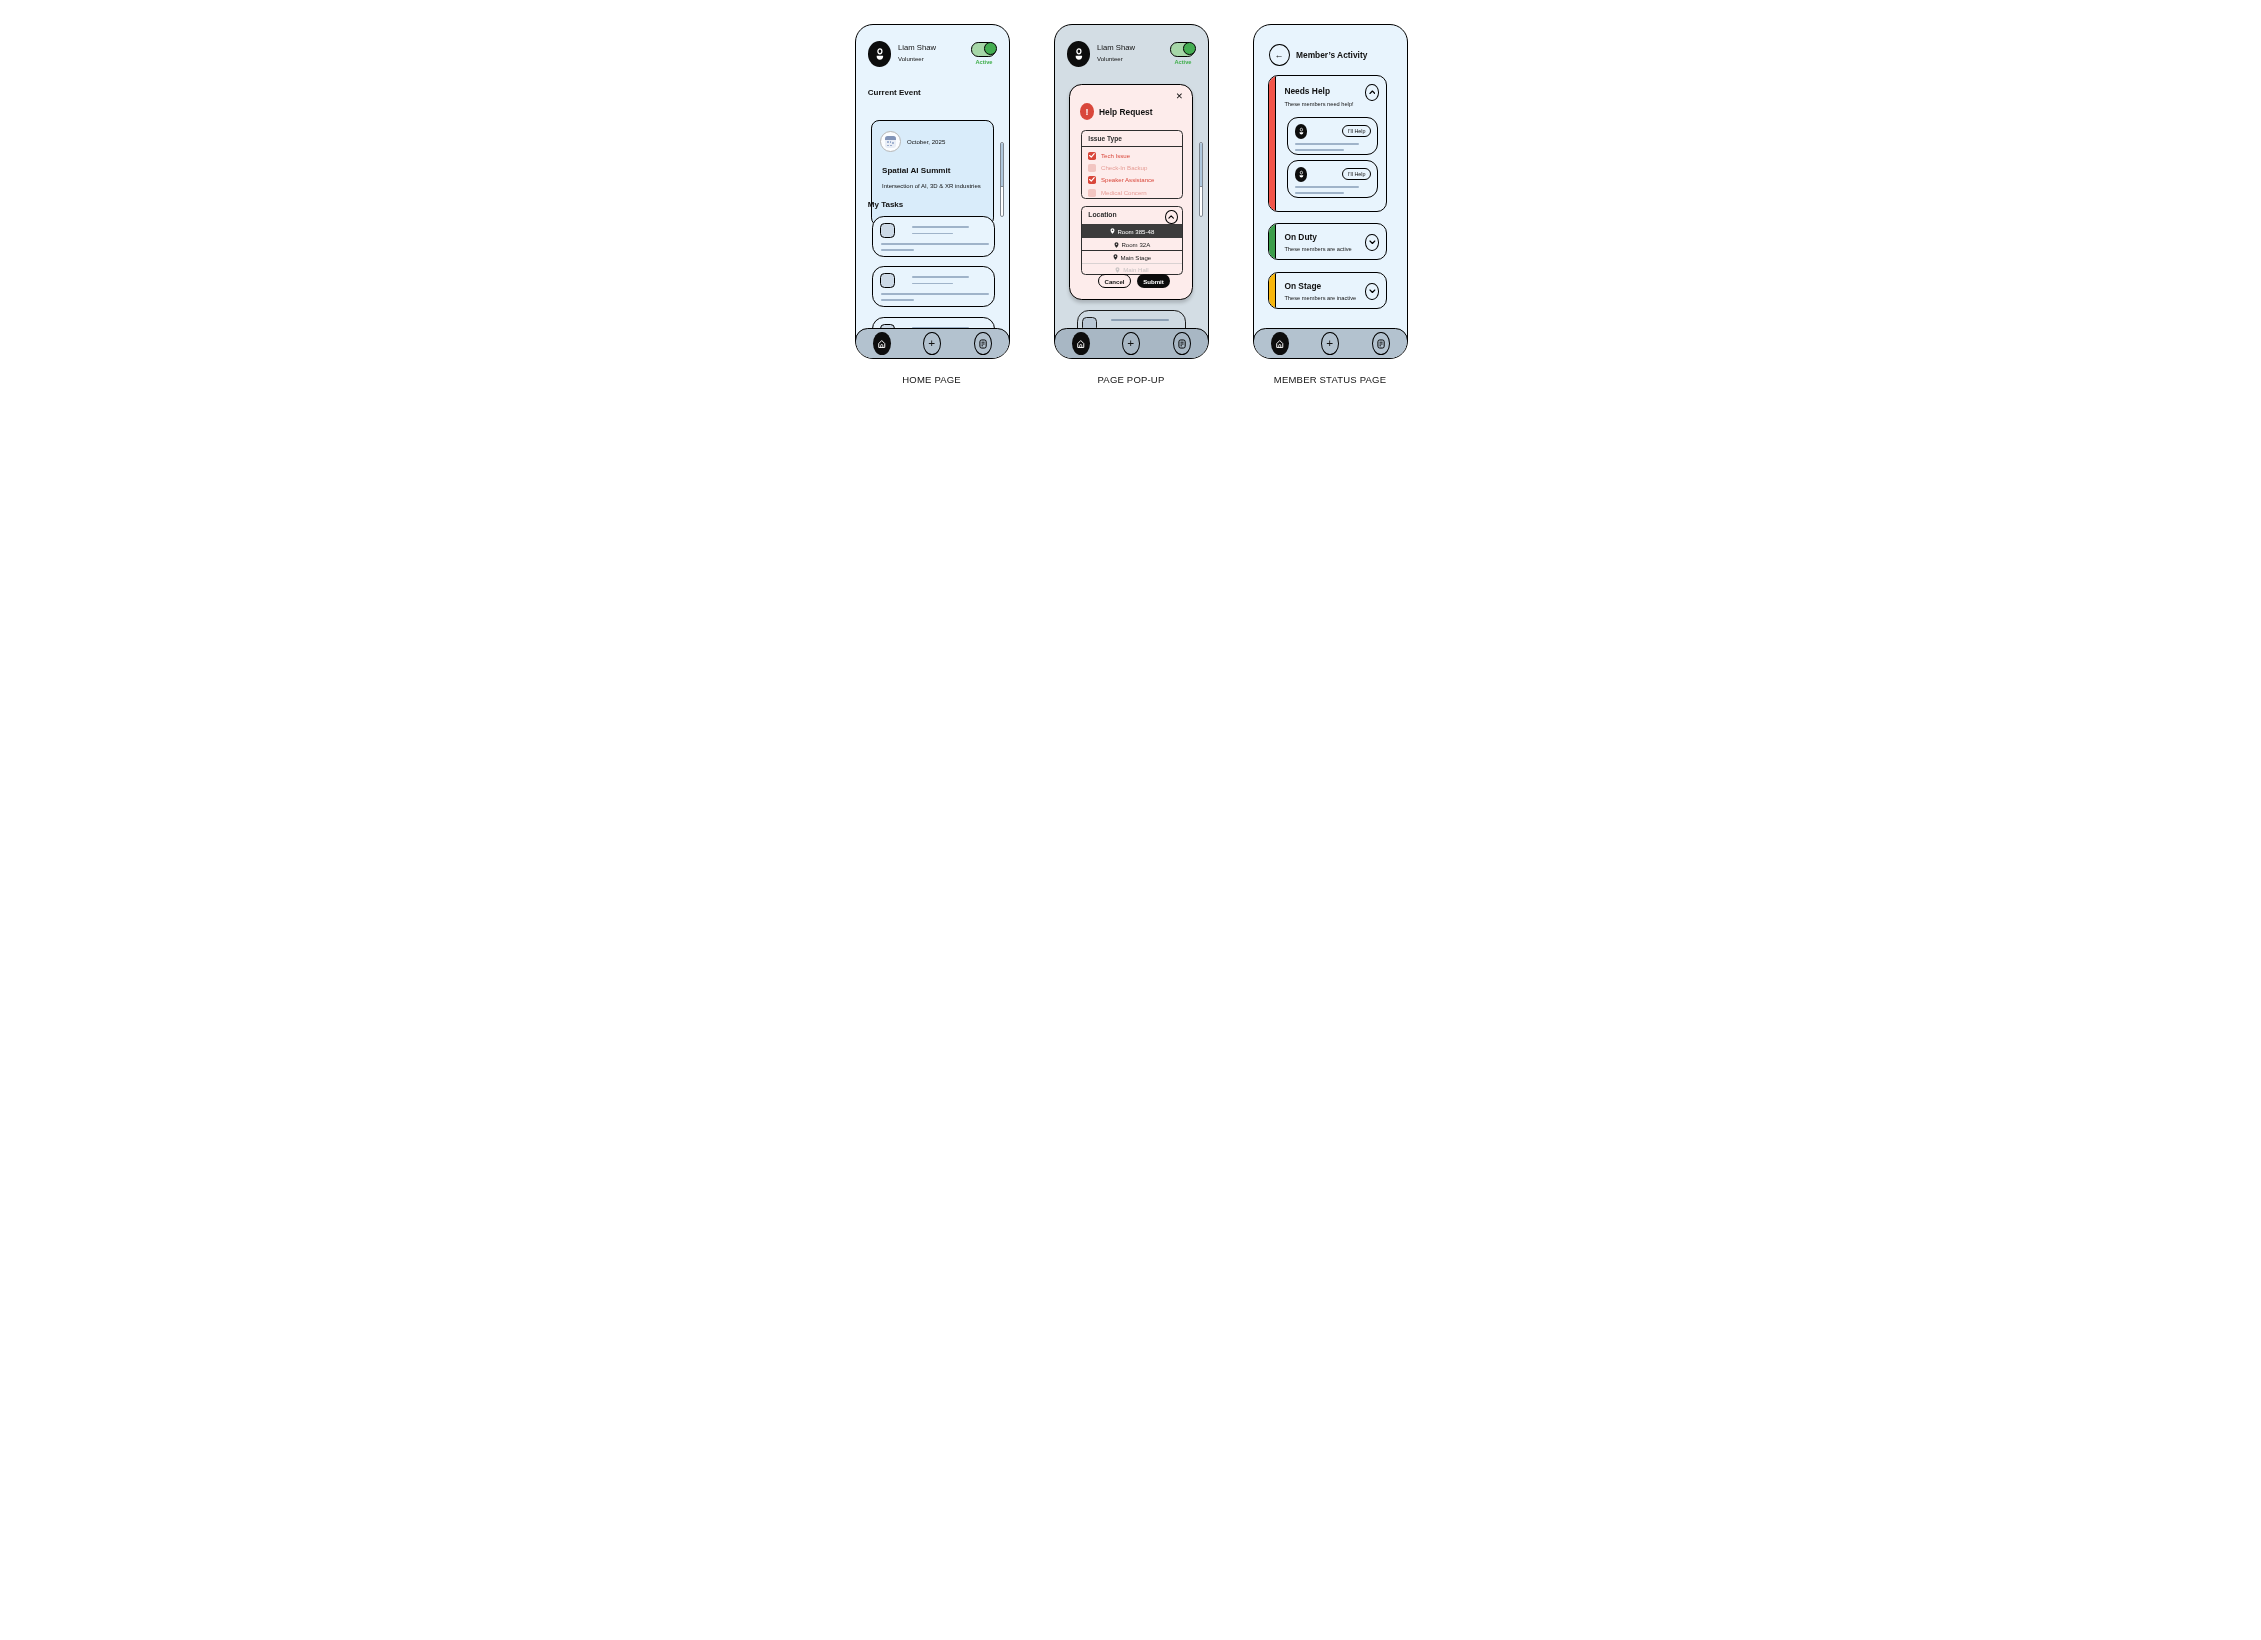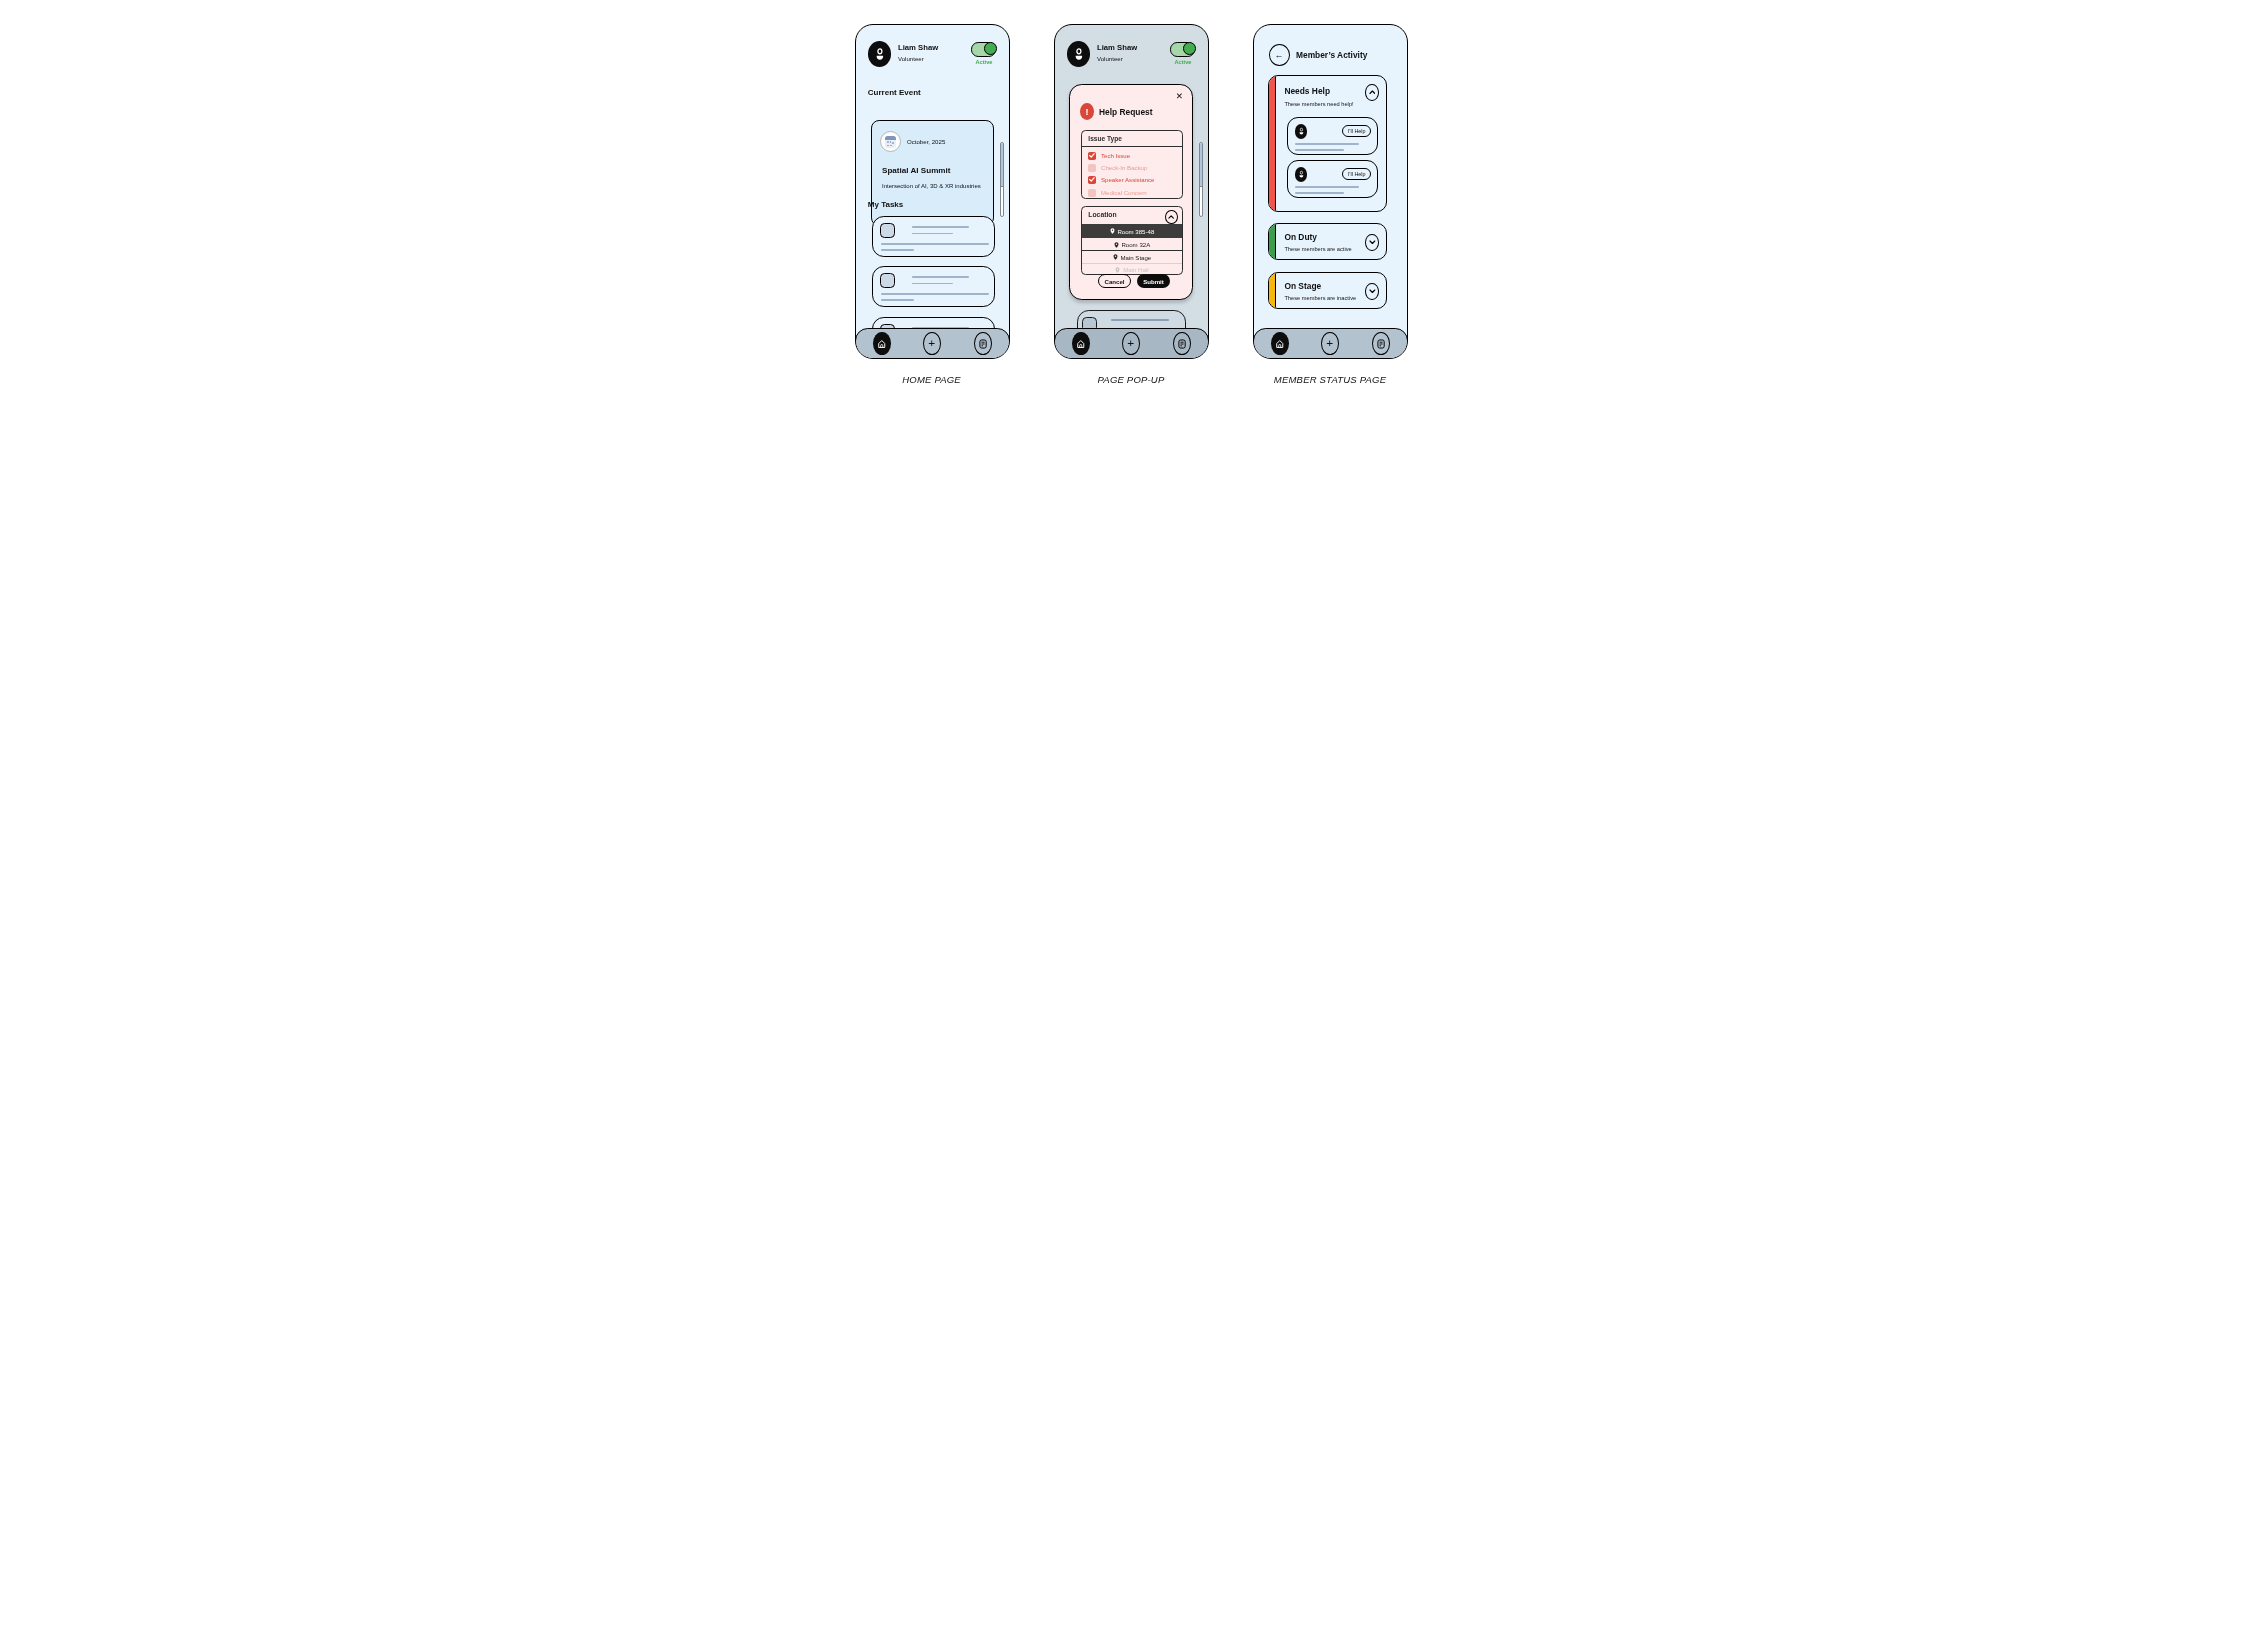--- a/index.html
+++ b/index.html
@@ -6,21 +6,21 @@
   .canvas{position:relative;width:597px;height:410px;margin:0 auto;background:#fff;
           font-family:"Liberation Sans","DejaVu Sans",sans-serif;color:#111;}
   .phone{position:absolute;top:24.4px;width:153px;height:333px;border:1.4px solid #000;
          border-radius:18px;overflow:hidden;background:var(--phone-bg,#e8f4fd);}
   #phone1,#phone3{background:#e8f4fd;}
   #phone2{background:#d3dde4;}
 
   
   .hdr-avatar{position:absolute;left:11.8px;top:15.4px;width:23.5px;height:26px;border-radius:50%;
               background:#0d0d0d;display:flex;align-items:center;justify-content:center;}
-  .hdr-name{position:absolute;left:42px;top:18px;font-size:7.7px;font-weight:bold;}
+  .hdr-name{position:absolute;left:42px;top:18px;font-size:7.7px;font-weight:normal;}
   .hdr-role{position:absolute;left:42px;top:30px;font-size:6.1px;}
   .toggle{position:absolute;right:12.7px;top:17px;width:23.5px;height:12.7px;border:1.4px solid #000;
           border-radius:7.2px;background:#a6d7a8;}
   .toggle .knob{position:absolute;right:-1.4px;top:-1.4px;width:12.7px;height:12.7px;border:1.4px solid #000;
           border-radius:50%;background:#44ad52;box-sizing:border-box;}
   .active-label{position:absolute;right:9px;top:34px;width:32px;text-align:center;
           font-size:5.7px;font-weight:bold;color:#3fae4a;}
 
   
   .sec-heading{position:absolute;left:11.8px;font-size:8px;font-weight:bold;}
@@ -111,21 +111,21 @@
   .chev-ellipse svg{transition:none;}
   .chev-ellipse.down svg{transform:rotate(180deg);}
   .member-card{position:absolute;left:17.6px;width:91px;height:38px;border:1.4px solid #000;
         border-radius:11px;background:#e8f4fd;box-sizing:border-box;}
   .member-card .mv{position:absolute;left:7.2px;top:5.4px;width:12.7px;height:15px;border-radius:50%;
         background:#0d0d0d;display:flex;align-items:center;justify-content:center;}
   .pill{position:absolute;right:5.4px;top:6.3px;width:29px;height:12.2px;border:1.4px solid #000;
         border-radius:6.8px;box-sizing:border-box;display:flex;align-items:center;justify-content:center;
         font-size:5.4px;}
   .caption{position:absolute;top:374px;width:154px;text-align:center;font-size:9.5px;
-        letter-spacing:0.2px;color:#111;font-style:italic;}
+        letter-spacing:0.2px;color:#111;}
 </style>
 </head>
 <body>
 
 <div class="canvas">
 
   <div class="phone" id="phone1" style="left:23px">
     <div class="hdr-avatar">
       <svg width="11.8" height="13.6" viewBox="0 0 24 26">
         <ellipse cx="12" cy="8" rx="4.1" ry="5" fill="none" stroke="#fff" stroke-width="2.6"></ellipse>

